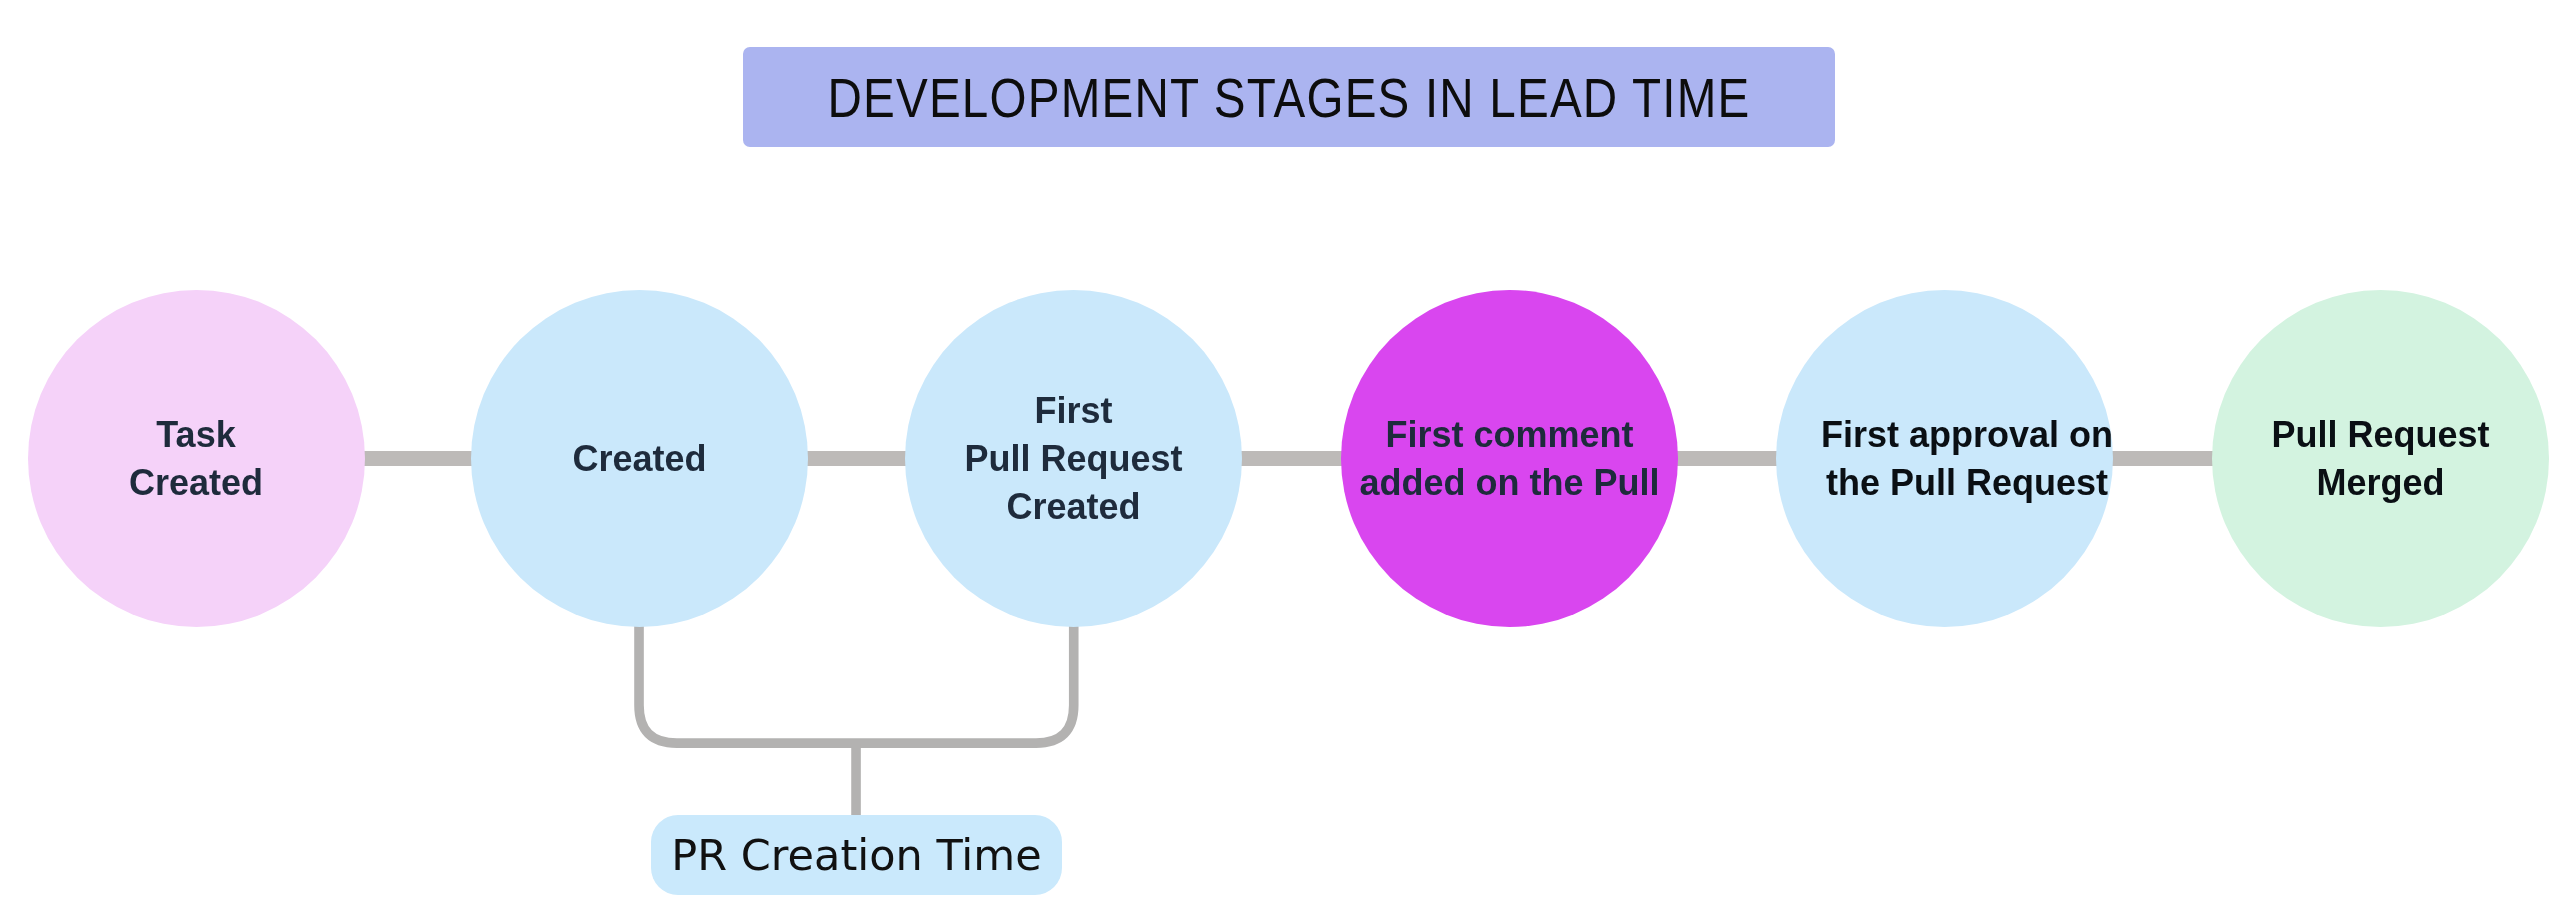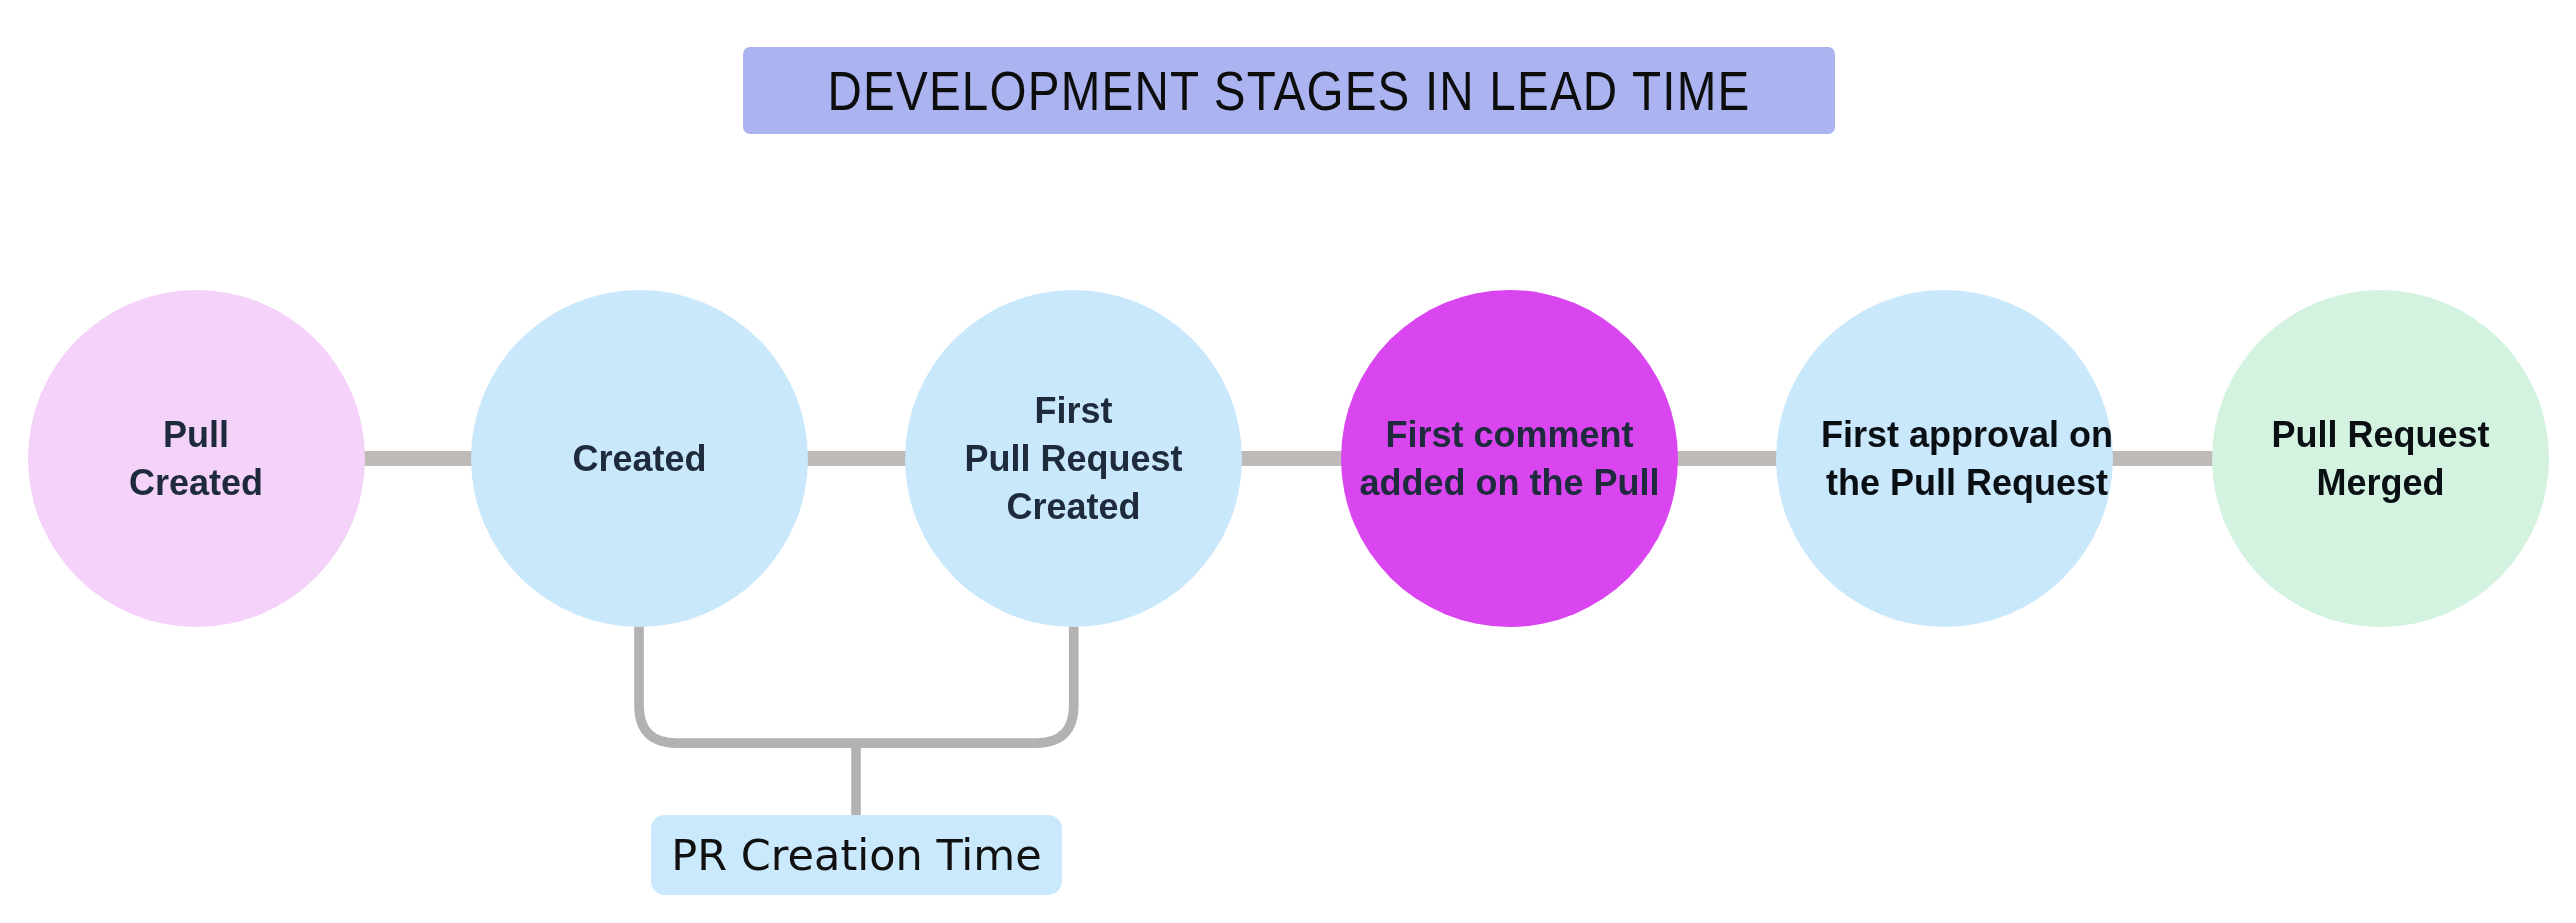--- a/index.html
+++ b/index.html
@@ -15,21 +15,21 @@
     background: #ffffff;
     overflow: hidden;
   }
 
   
   .title-box {
     position: absolute;
     left: 743px;
     top: 47px;
     width: 1092px;
-    height: 87px;
+    height: 100px;
     border-radius: 6.9px;
     display: flex;
     align-items: center;
     justify-content: center;
     z-index: 2;
   }
   .title-text {
     display: inline-block;
     font-size: 56px;
     font-weight: 400;
@@ -80,21 +80,21 @@
   }
   .stage-label span { display: block; }
 
   
   .annotation-box {
     position: absolute;
     left: 651px;
     top: 815px;
     width: 411px;
     height: 80px;
-    border-radius: 14px;
+    border-radius: 27px;
     display: flex;
     align-items: center;
     justify-content: center;
     z-index: 3;
   }
   .annotation-text {
     font-family: "DejaVu Sans", sans-serif;
     font-size: 43px;
     font-weight: 400;
     white-space: nowrap;
@@ -111,21 +111,21 @@
 
   <div class="connector-line" style="background: rgb(189, 186, 184);"></div>
 
   <svg class="bracket-svg" viewBox="0 0 3750 1344" xmlns="http://www.w3.org/2000/svg">
     <path class="bracket-stroke" d="M 930 885 L 930 1027 Q 930 1082 985 1082 L 1508 1082 Q 1563 1082 1563 1027 L 1563 885" fill="none" stroke="#b3b2b1" stroke-width="14" stroke-linecap="butt"></path>
     <path class="bracket-stroke" d="M 1246 1082 L 1246 1192" fill="none" stroke="#b3b2b1" stroke-width="14" stroke-linecap="butt"></path>
   </svg>
 
   <div class="stage" style="left: 27.5px; background: rgb(245, 210, 249); color: rgb(30, 43, 60);">
     <div class="stage-label">
-      <span>Pull</span>
+      <span>Task</span>
       <span>Created</span>
     </div>
   </div>
 
   <div class="stage" style="left: 471px; background: rgb(202, 232, 251); color: rgb(30, 43, 60);">
     <div class="stage-label">
       <span>Created</span>
     </div>
   </div>
 

